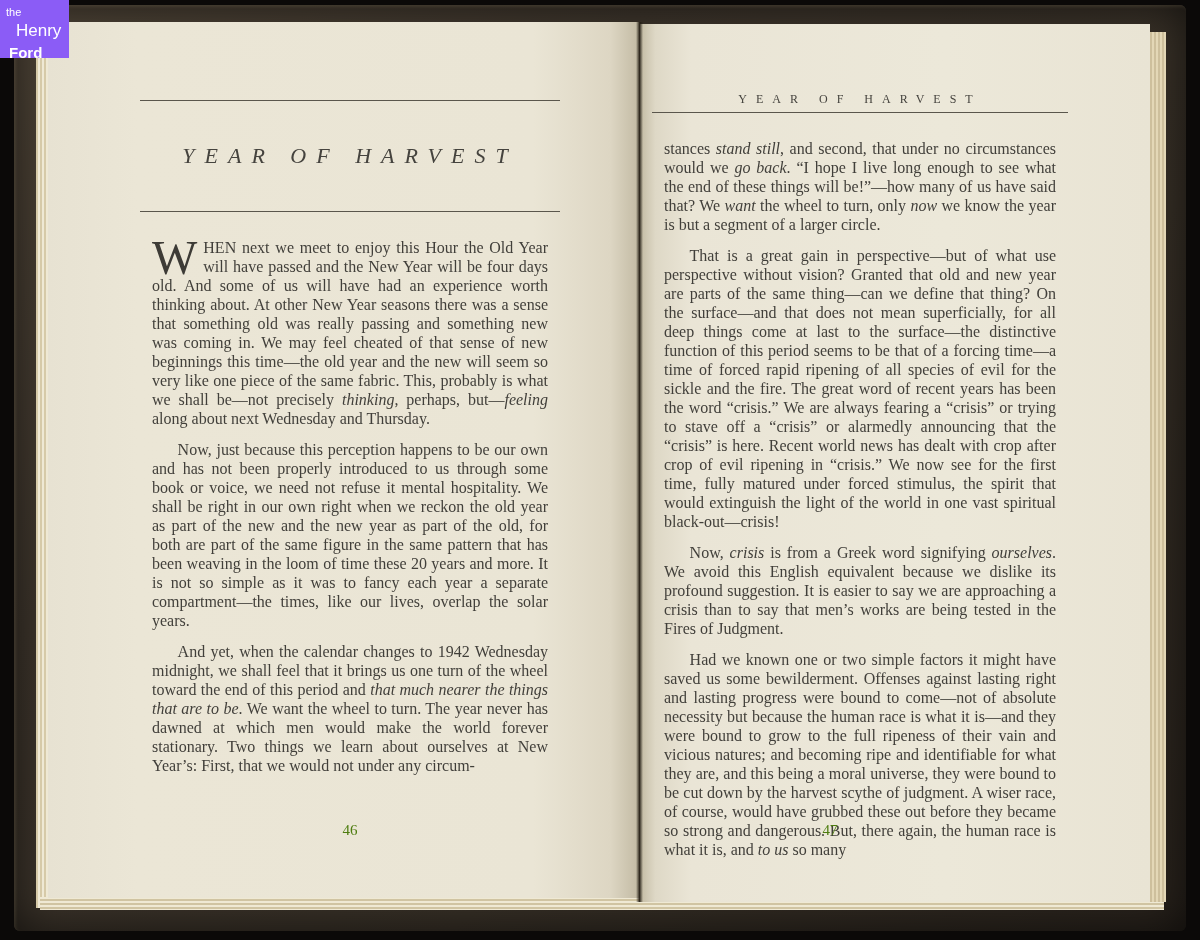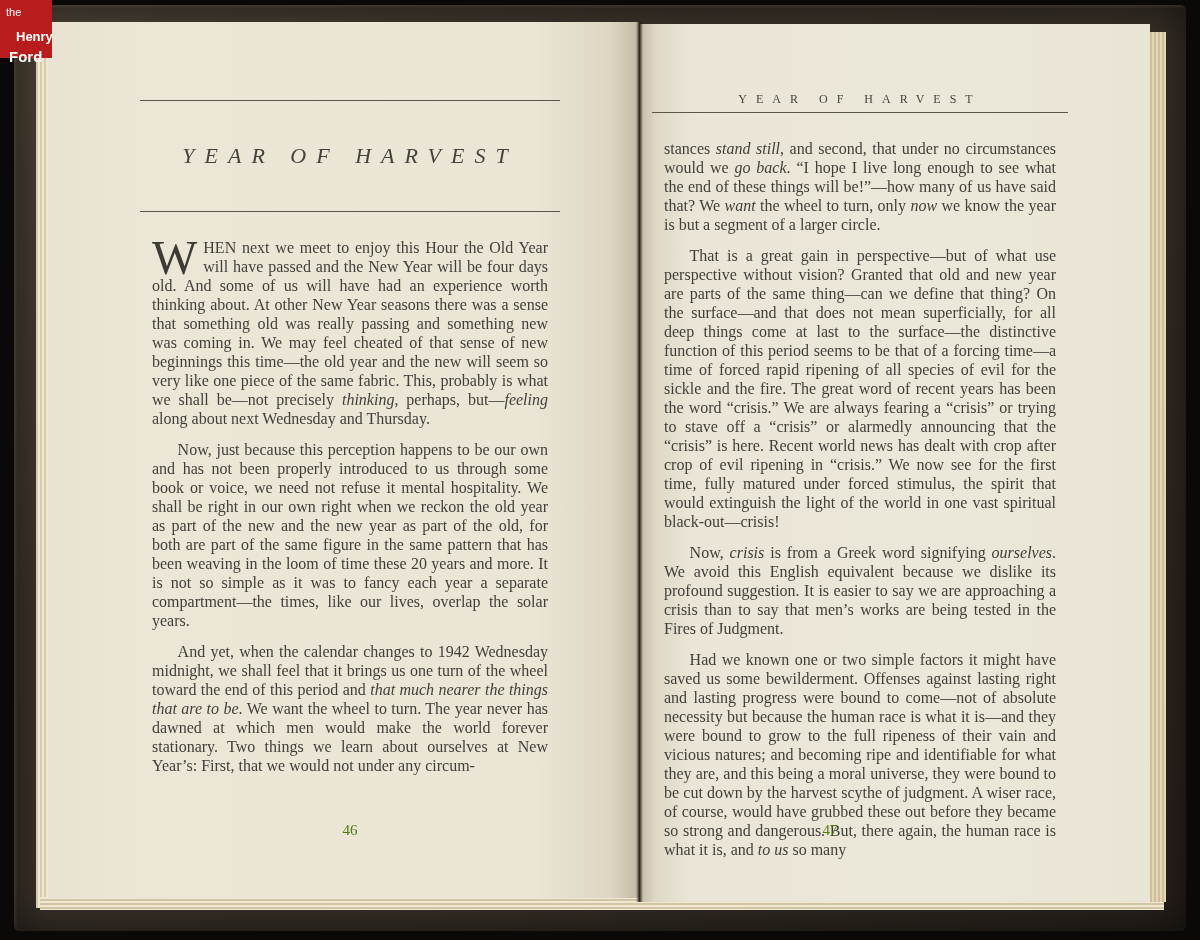--- a/index.html
+++ b/index.html
@@ -65,27 +65,27 @@
   .dropcap {
     float:left; font-size:48px; line-height:37px;
     padding:1px 6px 0 0; color:#3d3b36;
   }
   .pagenum {
     position:absolute; top:822px; font-size:15px; color:#4d7c0f; text-align:center;
   }
   .pagenum-left { left:140px; width:420px; }
   .pagenum-right { left:622px; width:416px; }
   .hf-logo {
-    position:absolute; left:0; top:0; width:52px; height:58px;
-    background:#b91c1c; color:#ffffff; z-index:10;
+    position:absolute; left:0; top:0; width:69px; height:58px;
+    background:#8b5cf6; color:#ffffff; z-index:10;
     font-family:"Liberation Sans",sans-serif; line-height:1;
     padding:6px 0 0 5px; box-sizing:border-box;
   }
   .hf-the   { display:block; font-size:11px; margin:1px 0 0 1px; }
-  .hf-henry { display:block; font-size:13px; font-weight:bold; margin:12px 0 0 11px; }
+  .hf-henry { display:block; font-size:17px; font-weight:normal; margin:4px 0 0 11px; }
   .hf-ford  { display:block; font-size:15px; font-weight:bold; margin:6px 0 0 4px; }
 </style>
 </head>
 <body>
 
 <div class="hf-logo">
   <span class="hf-the">the</span>
   <span class="hf-henry">Henry</span>
   <span class="hf-ford">Ford</span>
 </div>

